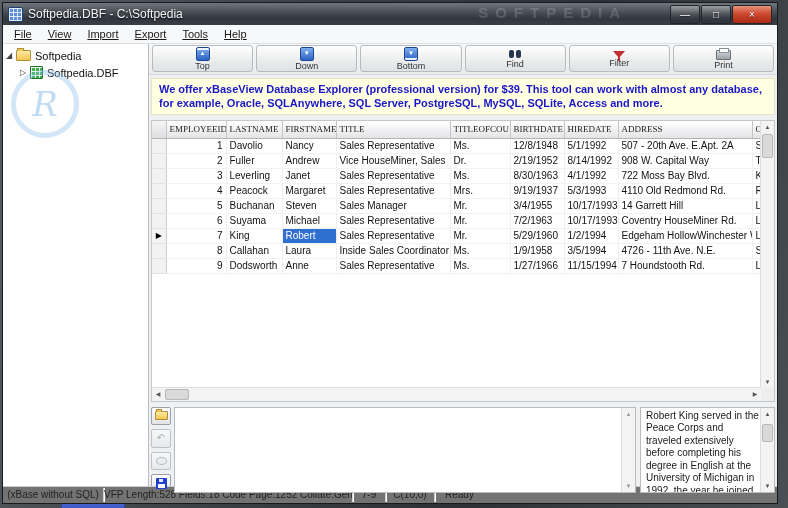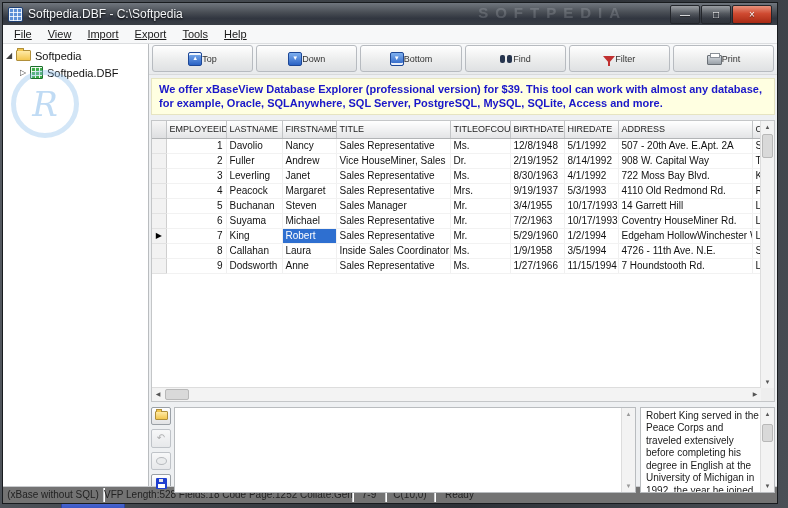--- a/index.html
+++ b/index.html
@@ -59,21 +59,21 @@
     font-family:"DejaVu Serif",serif;font-style:italic;font-size:34px;color:rgba(140,190,235,.55);}
   .wm-frag{position:absolute;left:64px;top:34px;width:80px;font-weight:bold;font-size:13px;
     color:rgba(120,185,230,.30);letter-spacing:1px;}
   
   .main{flex:1;display:flex;flex-direction:column;min-width:0;background:#eef0f2;}
   
   .toolbar{height:27px;flex:none;display:flex;gap:3px;padding:1px 3px 2px 3px;
     background:linear-gradient(#f8f9fa,#e9ebed);border-bottom:1px solid #d8dadc;}
   .tb-btn{flex:1;border:1px solid #b7bbc0;border-radius:3px;cursor:default;
     background:linear-gradient(#ffffff,#eceded 55%,#dfe1e3);
-    display:flex;align-items:center;justify-content:center;}
+    display:flex;flex-direction:column;align-items:center;justify-content:center;}
   .tb-label{font-size:9px;color:#333;line-height:1;margin-top:1px;}
   .tb-ic{display:block;position:relative;}
   .ic-top,.ic-up,.ic-down,.ic-bottom{width:12px;height:12px;border-radius:2px;color:#fff;
     background:linear-gradient(#7fb0ef,#2b62c4);border:1px solid #1d4796;
     font-size:6px;line-height:11px;text-align:center;}
   .ic-top::after{content:"▲";} .ic-up::after{content:"▲";}
   .ic-down::after{content:"▼";} .ic-bottom::after{content:"▼";}
   .ic-top{box-shadow:inset 0 2px 0 rgba(255,255,255,.9);}
   .ic-bottom{box-shadow:inset 0 -2px 0 rgba(255,255,255,.9);}
   .ic-find{width:14px;height:10px;}
@@ -93,21 +93,21 @@
   .banner{flex:none;margin:3px 2px 0 2px;min-height:26px;padding:3px 7px;
     background:var(--banner-bg);border:1px solid #e6e4c2;
     font-size:11px;font-weight:bold;color:var(--banner-fg);line-height:1.3;}
   
   .grid-area{flex:none;height:280px;margin:5px 2px 0 2px;position:relative;
     background:#fff;border:1px solid #c4c6c8;}
   .grid-viewport{position:absolute;left:0;top:0;right:13px;bottom:13px;overflow:hidden;}
   table.grid{border-collapse:collapse;table-layout:fixed;font-size:10px;color:#111;}
   table.grid th{height:15px;padding:1px 3px;font-size:9px;font-weight:normal;color:#222;text-align:left;
     background:linear-gradient(#ffffff,#e3e4e6);border-right:1px solid #c3c5c7;border-bottom:1px solid #b2b4b6;
-    white-space:nowrap;overflow:hidden;}
+    white-space:nowrap;overflow:hidden;font-family:Liberation Serif, serif;}
   table.grid th.gutter-h{background:linear-gradient(#f5f5f5,#dedfe1);}
   table.grid td{height:14px;padding:0 3px;border-right:1px solid #f0f0f0;border-bottom:1px solid #f2f2f2;
     white-space:nowrap;overflow:hidden;}
   table.grid td.num{text-align:right;}
   table.grid td.gutter{background:#f2f2f2;border-right:1px solid #cfcfcf;border-bottom:1px solid #e2e2e2;
     padding:0;text-align:center;font-size:8px;line-height:14px;color:#000;}
   table.grid td.selected{background:var(--sel);color:#fff;}
   .vscroll{position:absolute;right:0;top:0;bottom:13px;width:13px;background:#f3f3f3;
     border-left:1px solid #dddddd;}
   .vscroll .arr{position:absolute;left:0;width:13px;height:12px;font-size:6px;color:#555;

